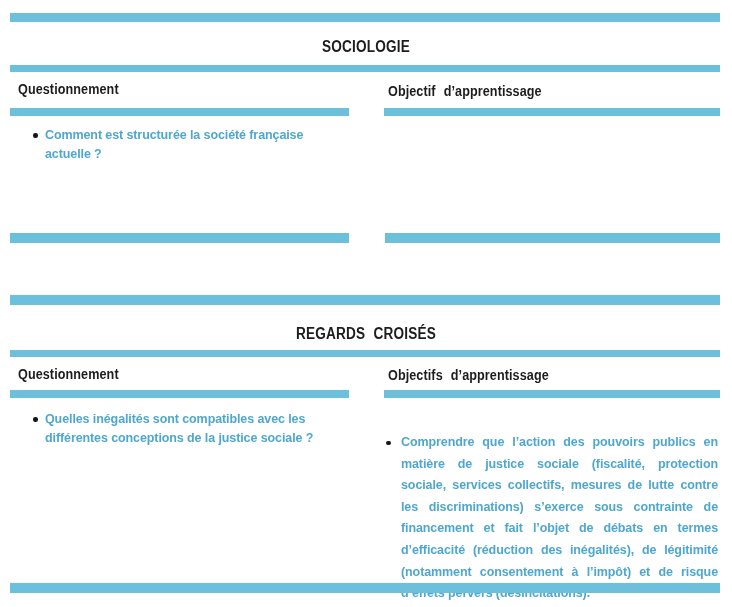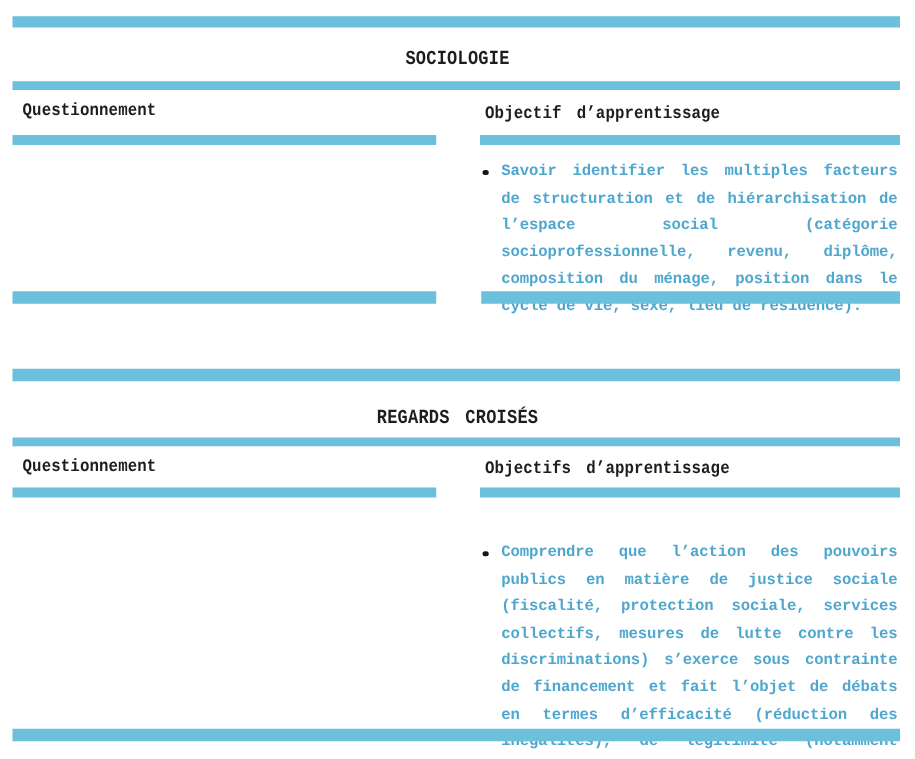--- a/index.html
+++ b/index.html
@@ -5,21 +5,21 @@
   :root{
     --bar:#6cc0dc;
     --blue:#4fa7ce;
     --ink:#1d1d1d;
   }
   html,body{margin:0;padding:0;background:#ffffff;}
   .page{
     position:relative;
     width:732px;height:607px;
     background:#ffffff;
-    font-family:Liberation Mono, monospace;
+    font-family:Liberation Sans, sans-serif;
     overflow:hidden;
   }
   .bar{position:absolute;background:var(--bar);}
   .full{left:10px;width:710px;}
   .colL{left:10px;width:339px;}
   .colR{left:384px;width:336px;}
 
   .title{
     position:absolute;left:0;width:732px;
     text-align:center;
@@ -61,38 +61,41 @@
   <div class="title" style="top:38px">SOCIOLOGIE</div>
 
   <div class="bar full" style="top:65px;height:7px"></div>
 
   <div class="chead" style="left:18px;top:81px">Questionnement</div>
   <div class="chead" style="left:388px;top:83px">Objectif d’apprentissage</div>
 
   <div class="bar colL" style="top:108px;height:8px"></div>
   <div class="bar colR" style="top:108px;height:8px"></div>
 
-  <ul class="bullets bR" style="top:127px">
-    <li>Savoir identifier les multiples facteurs de structuration et de hiérarchisation de l’espace social (catégorie socioprofessionnelle, revenu, diplôme, composition du ménage, position dans le cycle de vie, sexe, lieu de résidence).</li>
+  <ul class="bullets bL" style="top:126px">
+    <li>Comment est structurée la société française actuelle ?</li>
   </ul>
 
   <div class="bar colL" style="top:233px;height:10px"></div>
   <div class="bar colR" style="top:233px;height:10px;left:385px;width:335px"></div>
 
   <div class="bar full" style="top:295px;height:10px"></div>
 
   <div class="title" style="top:325px">REGARDS CROISÉS</div>
 
   <div class="bar full" style="top:350px;height:7px"></div>
 
   <div class="chead" style="left:18px;top:366px">Questionnement</div>
   <div class="chead" style="left:388px;top:367px">Objectifs d’apprentissage</div>
 
   <div class="bar colL" style="top:390px;height:8px"></div>
   <div class="bar colR" style="top:390px;height:8px"></div>
 
+  <ul class="bullets bL" style="top:410px">
+    <li>Quelles inégalités sont compatibles avec les différentes conceptions de la justice sociale ?</li>
+  </ul>
   <ul class="bullets bR" style="top:432px">
     <li>Comprendre que l’action des pouvoirs publics en matière de justice sociale (fiscalité, protection sociale, services collectifs, mesures de lutte contre les discriminations) s’exerce sous contrainte de financement et fait l’objet de débats en termes d’efficacité (réduction des inégalités), de légitimité (notamment consentement à l’impôt) et de risque d’effets pervers (désincitations).</li>
   </ul>
 
   <div class="bar full" style="top:583px;height:10px"></div>
 
 </div>
 
 </body></html>

